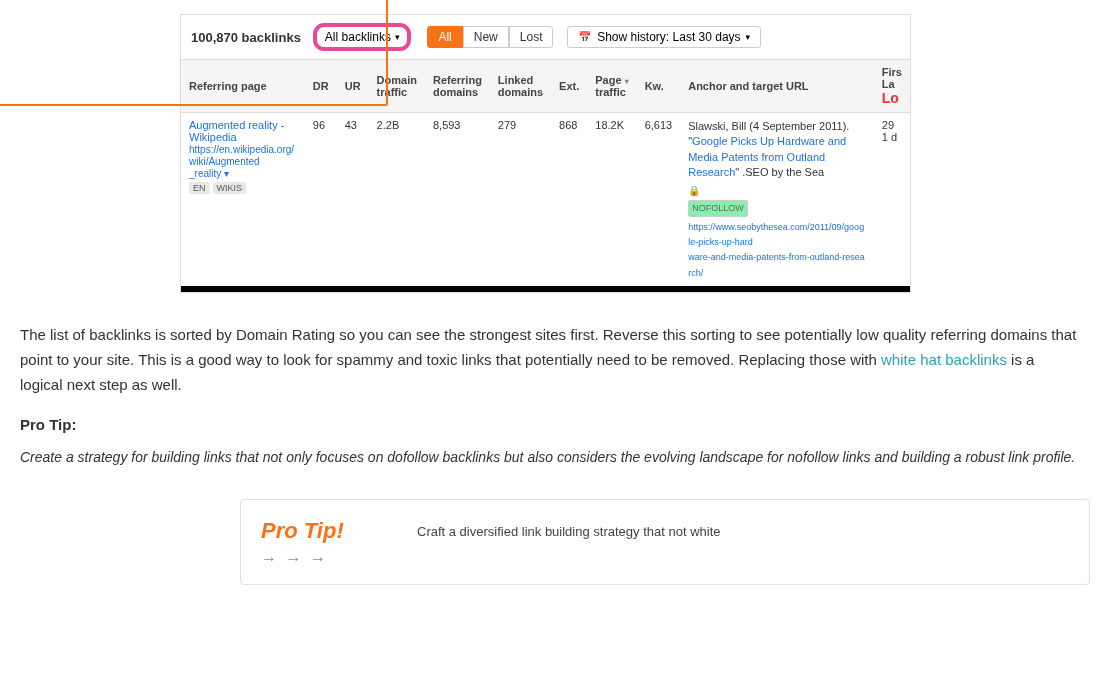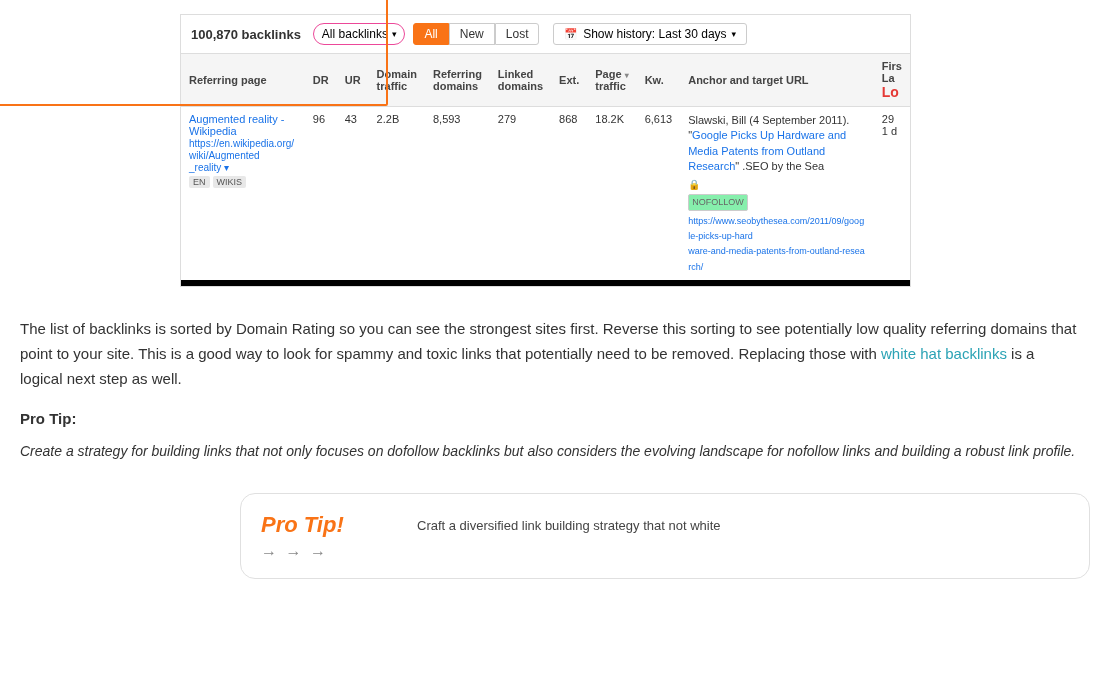--- a/index.html
+++ b/index.html
@@ -32,35 +32,35 @@
 
     .backlink-count {
       font-weight: bold;
       font-size: 13px;
       color: #333;
       margin-right: 4px;
     }
 
     .dropdown-btn {
       background: #fff;
-      border: 1px solid #ec4899;
+      border: 4px solid #ec4899;
       border-radius: 11px;
       padding: 3px 8px;
       font-size: 12px;
       cursor: pointer;
       display: flex;
       align-items: center;
       gap: 4px;
     }
 
     .tab-group {
       display: flex;
       align-items: center;
       gap: 0;
-      margin-left: 0;
+      margin-left: 8px;
     }
 
     .tab-btn {
       padding: 3px 10px;
       font-size: 12px;
       border: 1px solid #ccc;
       cursor: pointer;
       background: #fff;
       color: #333;
     }
@@ -238,21 +238,21 @@
       color: #333;
     }
 
     
     .pro-tip-card {
       margin: 10px auto 0 auto;
       margin-left: 240px;
       width: 850px;
       background: #fff;
       border: 1px solid #e0e0e0;
-      border-radius: 15px;
+      border-radius: 4px;
       display: flex;
       align-items: flex-start;
       padding: 18px 20px;
       gap: 16px;
     }
 
     .pro-tip-card-left {
       min-width: 140px;
     }
 

